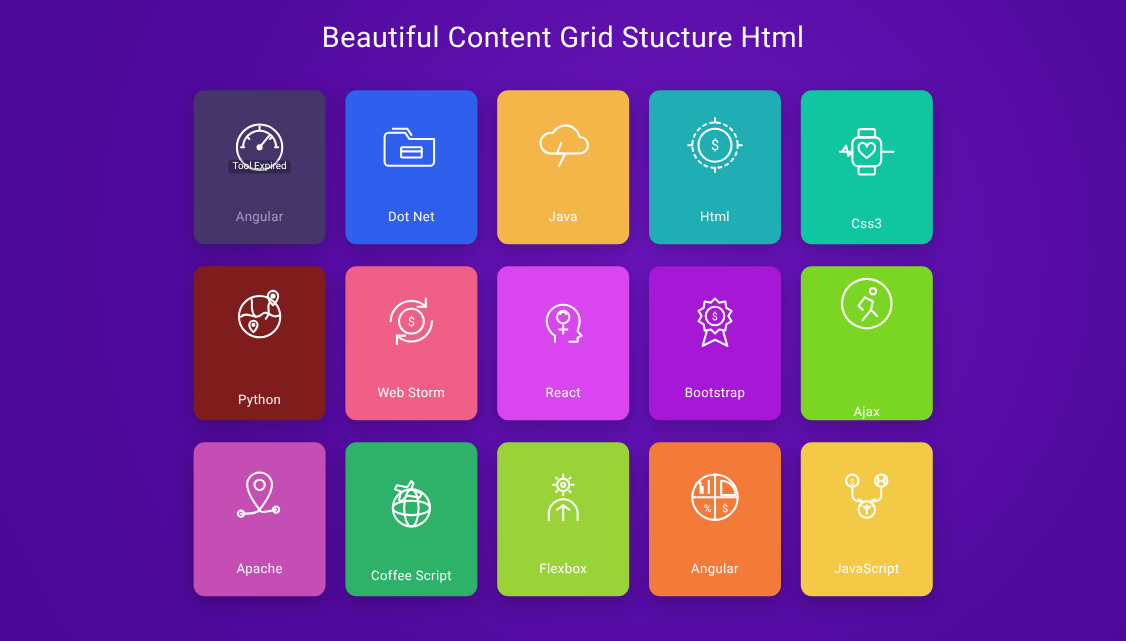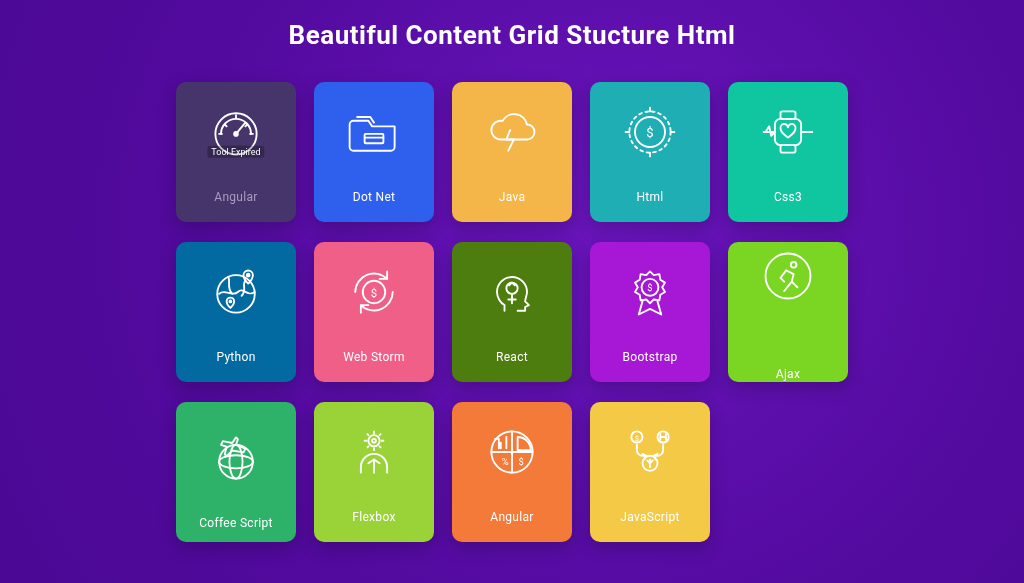--- a/index.html
+++ b/index.html
@@ -9,21 +9,21 @@
     background: #5a0aa8;
     background: radial-gradient(circle at 60% 40%, #6a15bd 0%, #520a9e 60%, #4a0894 100%);
     display: flex;
     flex-direction: column;
     align-items: center;
     padding-top: 20px;
   }
   .title {
     color: #fff;
     font-size: 26px;
-    font-weight: 700;
+    font-weight: 400;
     letter-spacing: .5px;
     margin-bottom: 32px;
   }
   .grid {
     display: grid;
     grid-template-columns: repeat(5, 120px);
     grid-auto-rows: 140px;
     gap: 20px 18px;
   }
   .card {
@@ -52,24 +52,24 @@
     margin-top: 24px;
     font-size: 12px;
     font-weight: 400;
     letter-spacing: .3px;
   }
   .card.c0 { background:#45356a; }
   .card.c0 .label { color:#a79bc2; }
   .card.c1 { background:#2e5fed;text-align:center; }
   .card.c2 { background:#f5b649;text-align:center; }
   .card.c3 { background:#1eaeb4; }
-  .card.c4 { background:#0fc6a0; }
-  .card.c5 { background:#0369a1; }
+  .card.c4 { background:#0fc6a0;justify-content:flex-end; }
+  .card.c5 { background:#7f1d1d;justify-content:space-between; }
   .card.c6 { background:#ef5f87; }
-  .card.c7 { background:#4d7c0f; }
+  .card.c7 { background:#d946ef; }
   .card.c8 { background:#a617d6; }
   .card.c9 { background:#7ad622;gap:33px; }
   .card.c10{ background:#c44eb3; }
   .card.c11{ background:#2eb26a;justify-content:flex-end; }
   .card.c12{ background:#9ad338; }
   .card.c13{ background:#f47a3a; }
   .card.c14{ background:#f3c945; }
   .overlay {
     position:absolute;
     top:50%; left:50%;
@@ -219,20 +219,33 @@
           <circle cx="32" cy="32" r="24"></circle>
           <circle cx="38" cy="20" r="3"></circle>
           <path d="M30 26l8 4-2 8 6 6"></path>
           <path d="M30 26l-6 8 4 4"></path>
           <path d="M36 38l-8 10"></path>
         </svg>
     </span>
     <span class="label">Ajax</span>
   </div>
 
+  <div class="card c10">
+    <span>
+      <svg viewBox="0 0 64 64">
+          <path d="M20 20a12 12 0 1 1 24 0c0 10-12 24-12 24S20 30 20 20z"></path>
+          <circle cx="32" cy="20" r="5"></circle>
+          <circle cx="48" cy="44" r="3"></circle>
+          <circle cx="14" cy="48" r="3"></circle>
+          <path d="M32 44c0 4 8 2 16 0"></path>
+          <path d="M32 44c-2 4-10 4-18 4"></path>
+        </svg>
+    </span>
+    <span class="label">Apache</span>
+  </div>
 
   <div class="card c11">
     <span>
       <svg viewBox="0 0 64 64">
           <circle cx="32" cy="36" r="18"></circle>
           <ellipse cx="32" cy="36" rx="18" ry="7"></ellipse>
           <ellipse cx="32" cy="36" rx="7" ry="18"></ellipse>
           <path d="M18 14l10 2 4-6 2 2-2 6 10 4-2 4-12-2-6 6-2-2 2-8-6-2z"></path>
         </svg>
     </span>

